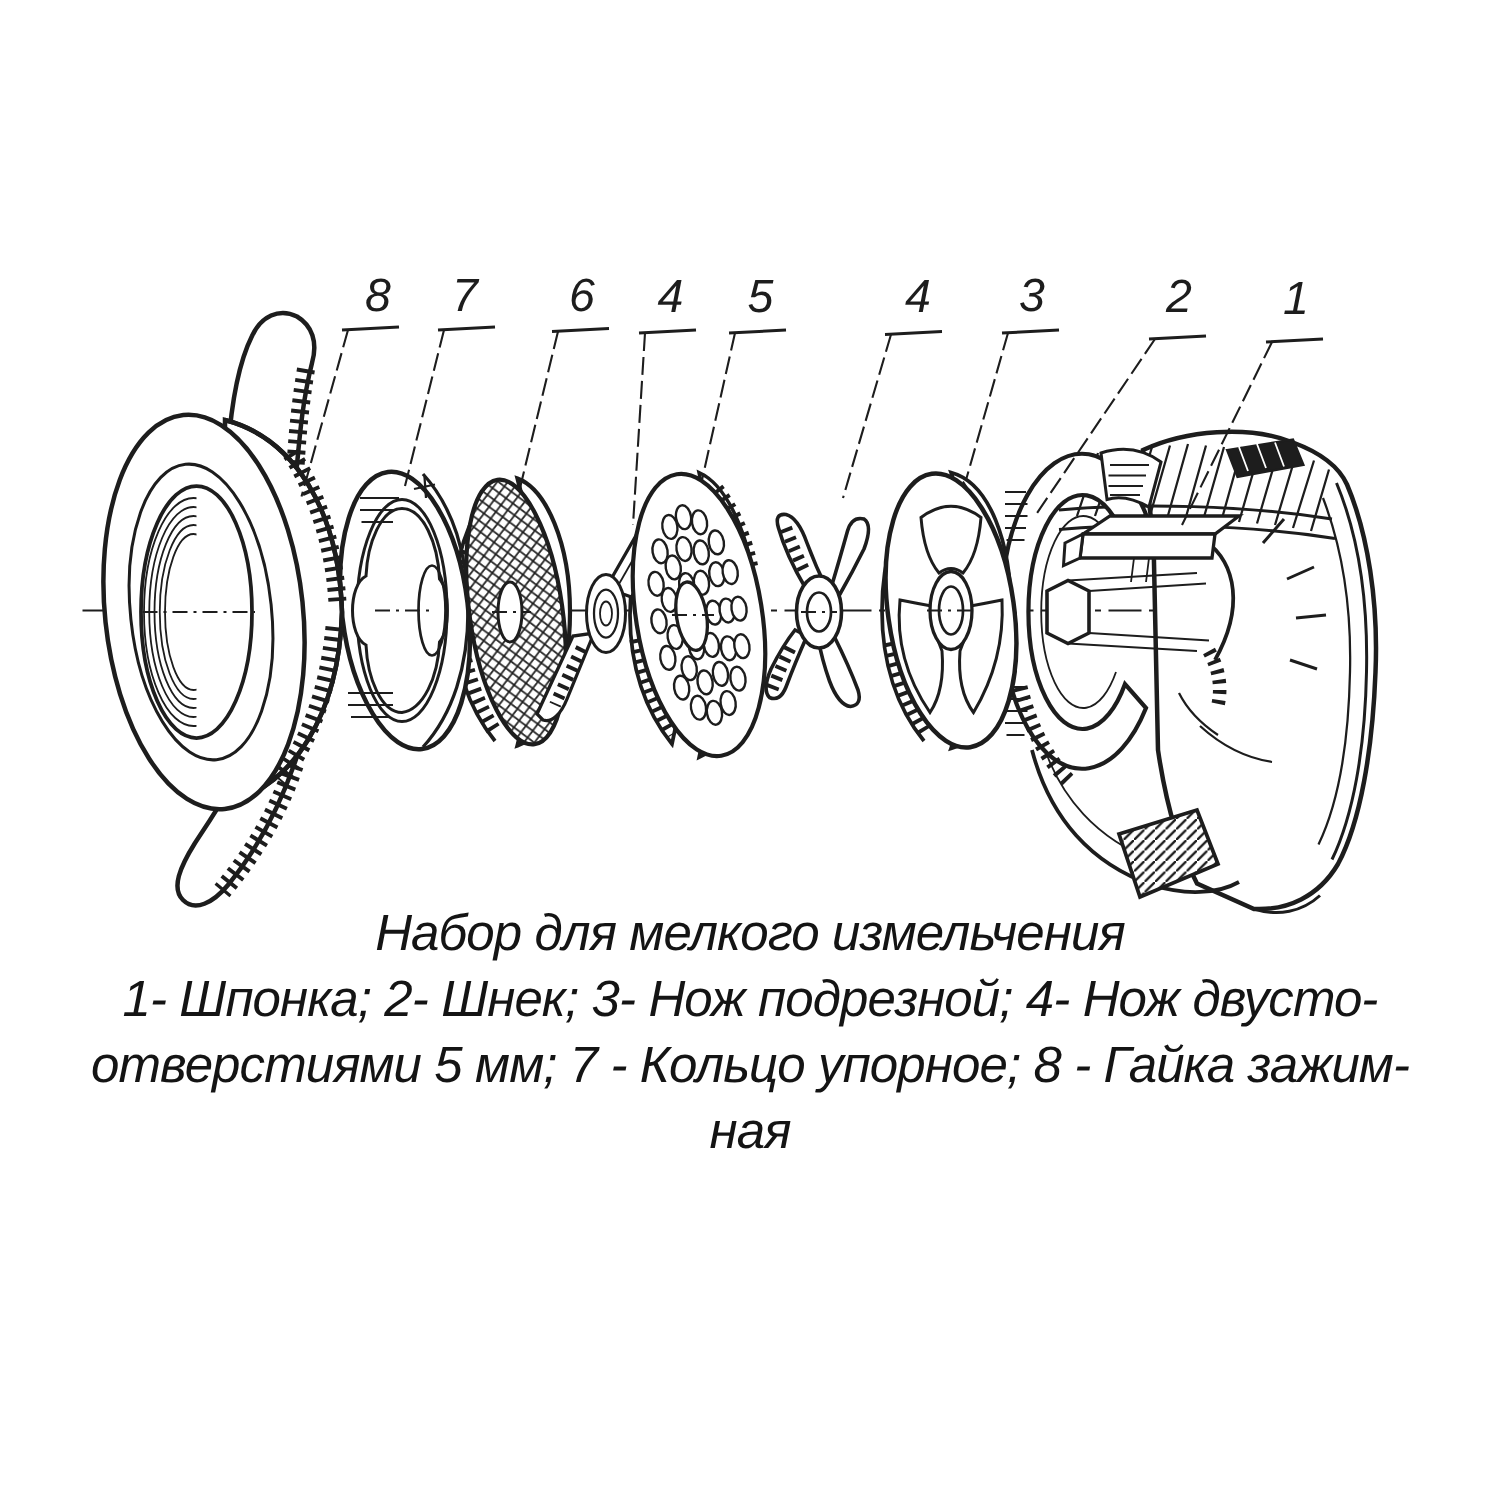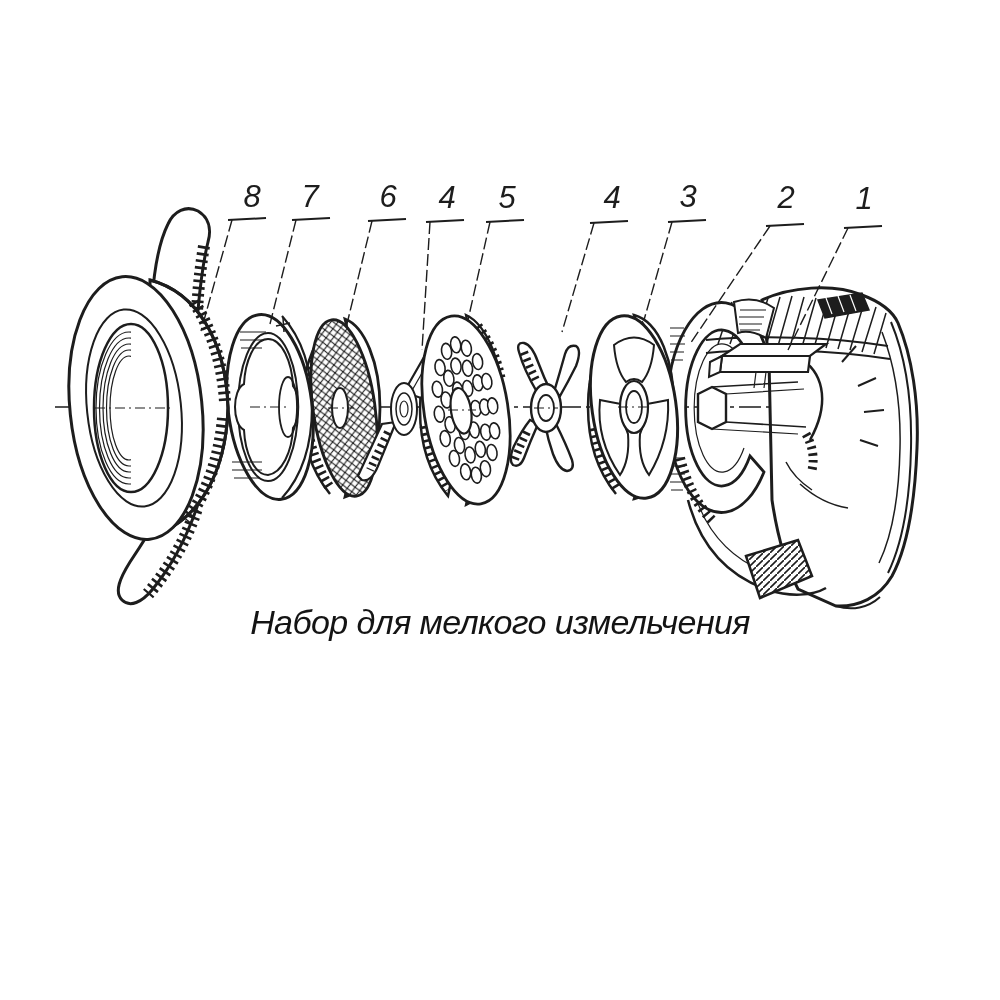--- a/index.html
+++ b/index.html
@@ -286,15 +286,18 @@
     <g>
       <text class="numlbl" x="864" y="209">1</text>
       <path class="ln w2" d="M844,228 L882,226"></path>
           <path class="leader" d="M848,228 L788,350"></path>
     </g>
   </g>
 </svg>
 
 <div class="caption">
   <div>Набор для мелкого измельчения</div>
+  <div>1- Шпонка; 2- Шнек; 3- Нож подрезной; 4- Нож двусто-</div>
+  <div>отверстиями 5 мм; 7 - Кольцо упорное; 8 - Гайка зажим-</div>
+  <div>ная</div>
 </div>
 
 </div>
 
 </body></html>

